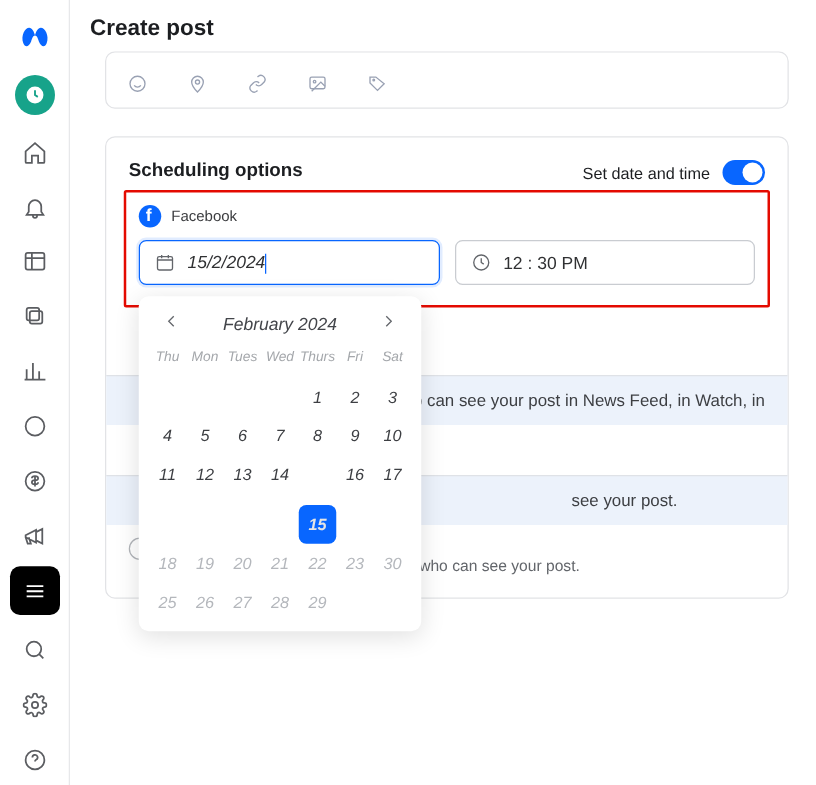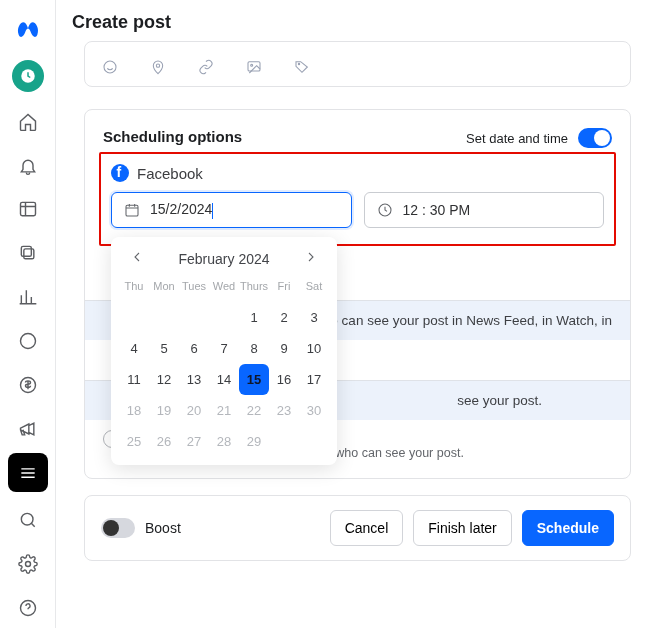--- a/index.html
+++ b/index.html
@@ -31,36 +31,36 @@
   .toggle-wrap { display:flex; align-items:center; gap:10px; font-size:13px; color:#1c1e21;}
   .toggle { width:34px; height:20px; background:#0866FF; border-radius:20px; position:relative;}
   .toggle::after{content:""; position:absolute; right:2px; top:2px; width:16px; height:16px; background:#fff; border-radius:50%;}
   .toggle.off { background:#d6d8de;}
   .toggle.off::after { left:2px; right:auto; background:#333;}
   .desc { font-size:13.5px; color:#43454a; line-height:1.5; margin-bottom:14px;}
   .redbox { border:2px solid #e40a00; padding:10px 10px 16px 10px; border-radius:2px; margin:-4px -4px 14px -4px; position:relative;}
   .plat-row { display:flex; align-items:center; gap:8px; margin-bottom:10px;}
   .fb-icon { width:18px; height:18px; background:#0866FF; border-radius:50%; display:inline-block; position:relative;}
   .fb-icon::after{content:"f"; color:#fff; font-weight:700; font-size:14px; position:absolute; left:5.5px; top:-0.5px;}
-  .plat-row span.label { font-size:15px; color:#3c3d40;}
+  .plat-row span.label { font-size:12px; color:#3c3d40;}
   .dt-row { display:flex; gap:12px;}
   .dt-field { flex:1; border:1px solid #c9ccd1; border-radius:6px; height:36px; display:flex; align-items:center; gap:10px; padding:0 12px; font-size:14px; color:#303133; position:relative;}
   .dt-field.active { border:1.5px solid #0866FF; box-shadow:0 0 0 2px rgba(8,102,255,0.12);}
   .dt-field svg { width:16px; height:16px; stroke:#63666b; fill:none; stroke-width:1.6;}
   .dt-field span.cursor::after{content:""; display:inline-block; width:1px; height:16px; background:#0866FF; vertical-align:middle; margin-left:0px;}
   
   .calendar { position:absolute; top:44px; left:-1px; width:226px; background:#fff; border-radius:8px; box-shadow:0 4px 20px rgba(0,0,0,0.12); padding:12px 8px 8px 8px; z-index:5;}
   .cal-head { display:flex; align-items:center; justify-content:space-between; padding:0 6px 8px 6px;}
   .cal-head .nav { color:#8a8d91; cursor:pointer; width:24px; text-align:center;}
   .cal-head .title{ font-size:14px; color:#43454a;}
   .cal-grid { display:grid; grid-template-columns:repeat(7,1fr); text-align:center; font-size:12px;}
   .cal-grid .wd { color:#a4a7ab; padding:4px 0 10px 0; font-size:11px;}
   .cal-grid .d { color:#3d3f43; padding:8px 0; cursor:pointer; border-radius:6px; font-size:13px;}
   .cal-grid .d.out { color:#b4b7bc;}
-  .cal-grid .d.sel { background:#0866FF; color:#0f172a; font-weight:600;}
+  .cal-grid .d.sel { background:#0866FF; color:#e5e5e5; font-weight:600;margin-top:40px;}
   .block { background:#ecf2fb; margin:0 -18px; padding:12px 18px; font-size:13.5px; color:#3d3f43; border-top:1px solid #dfe2e7;}
   .radio-row { display:flex; align-items:flex-start; gap:10px; padding:8px 0 0 0;}
   .radio { width:18px; height:18px; border:1.5px solid #b1b4b9; border-radius:50%; margin-top:2px;}
   .radio-row .info .t { font-size:14px; color:#1c1e21;}
   .radio-row .info .s { font-size:12.5px; color:#63666b; margin-top:2px;}
   .footer { border:1px solid #e2e3e6; border-radius:8px; margin:0 8px 0 18px; padding:14px 16px; display:flex; align-items:center; gap:12px;}
   .footer .left { display:flex; align-items:center; gap:10px; font-size:14px;}
   .footer .buttons { margin-left:auto; display:flex; gap:10px;}
   .btn { height:36px; border-radius:6px; padding:0 14px; font-size:14px; border:1px solid #d2d4d9; background:#fff; cursor:pointer; display:flex; align-items:center;}
   .btn.primary { background:#0866FF; color:#fff; border-color:#0866FF; font-weight:600;}
@@ -198,21 +198,21 @@
             <div class="toggle"></div>
           </div>
         </div>
 
         <div class="redbox">
           <div class="plat-row">
             <span class="fb-icon"></span>
             <span class="label">Facebook</span>
           </div>
           <div class="dt-row">
-            <div class="dt-field active" style="position:relative;">
+            <div class="dt-field active" style="position:relative;font-style:italic;">
               <svg viewBox="0 0 24 24">
                   <rect x="3" y="5" width="18" height="16" rx="2"></rect>
                   <path d="M3 9h18M8 3v4M16 3v4"></path>
                 </svg>
               <span class="cursor">15/2/2024</span>
 
               <div class="calendar">
                 <div class="cal-head">
                   <span class="nav">
                     <svg width="14" height="14" viewBox="0 0 24 24" fill="none" stroke="#8a8d91" stroke-width="2.2">
@@ -292,27 +292,16 @@
 
         <div class="radio-row">
           <div class="radio"></div>
           <div class="info">
             <div class="t">Restricted</div>
             <div class="s">Choose certain people on Facebook who can see your post.</div>
           </div>
         </div>
       </div>
 
-      <div class="footer">
-        <div class="left">
-          <div class="toggle off"></div>
-          <span>Boost</span>
-        </div>
-        <div class="buttons">
-          <button class="btn">Cancel</button>
-          <button class="btn">Finish later</button>
-          <button class="btn primary">Schedule</button>
-        </div>
-      </div>
 
     </div>
   </div>
 </div>
 
 </body></html>

